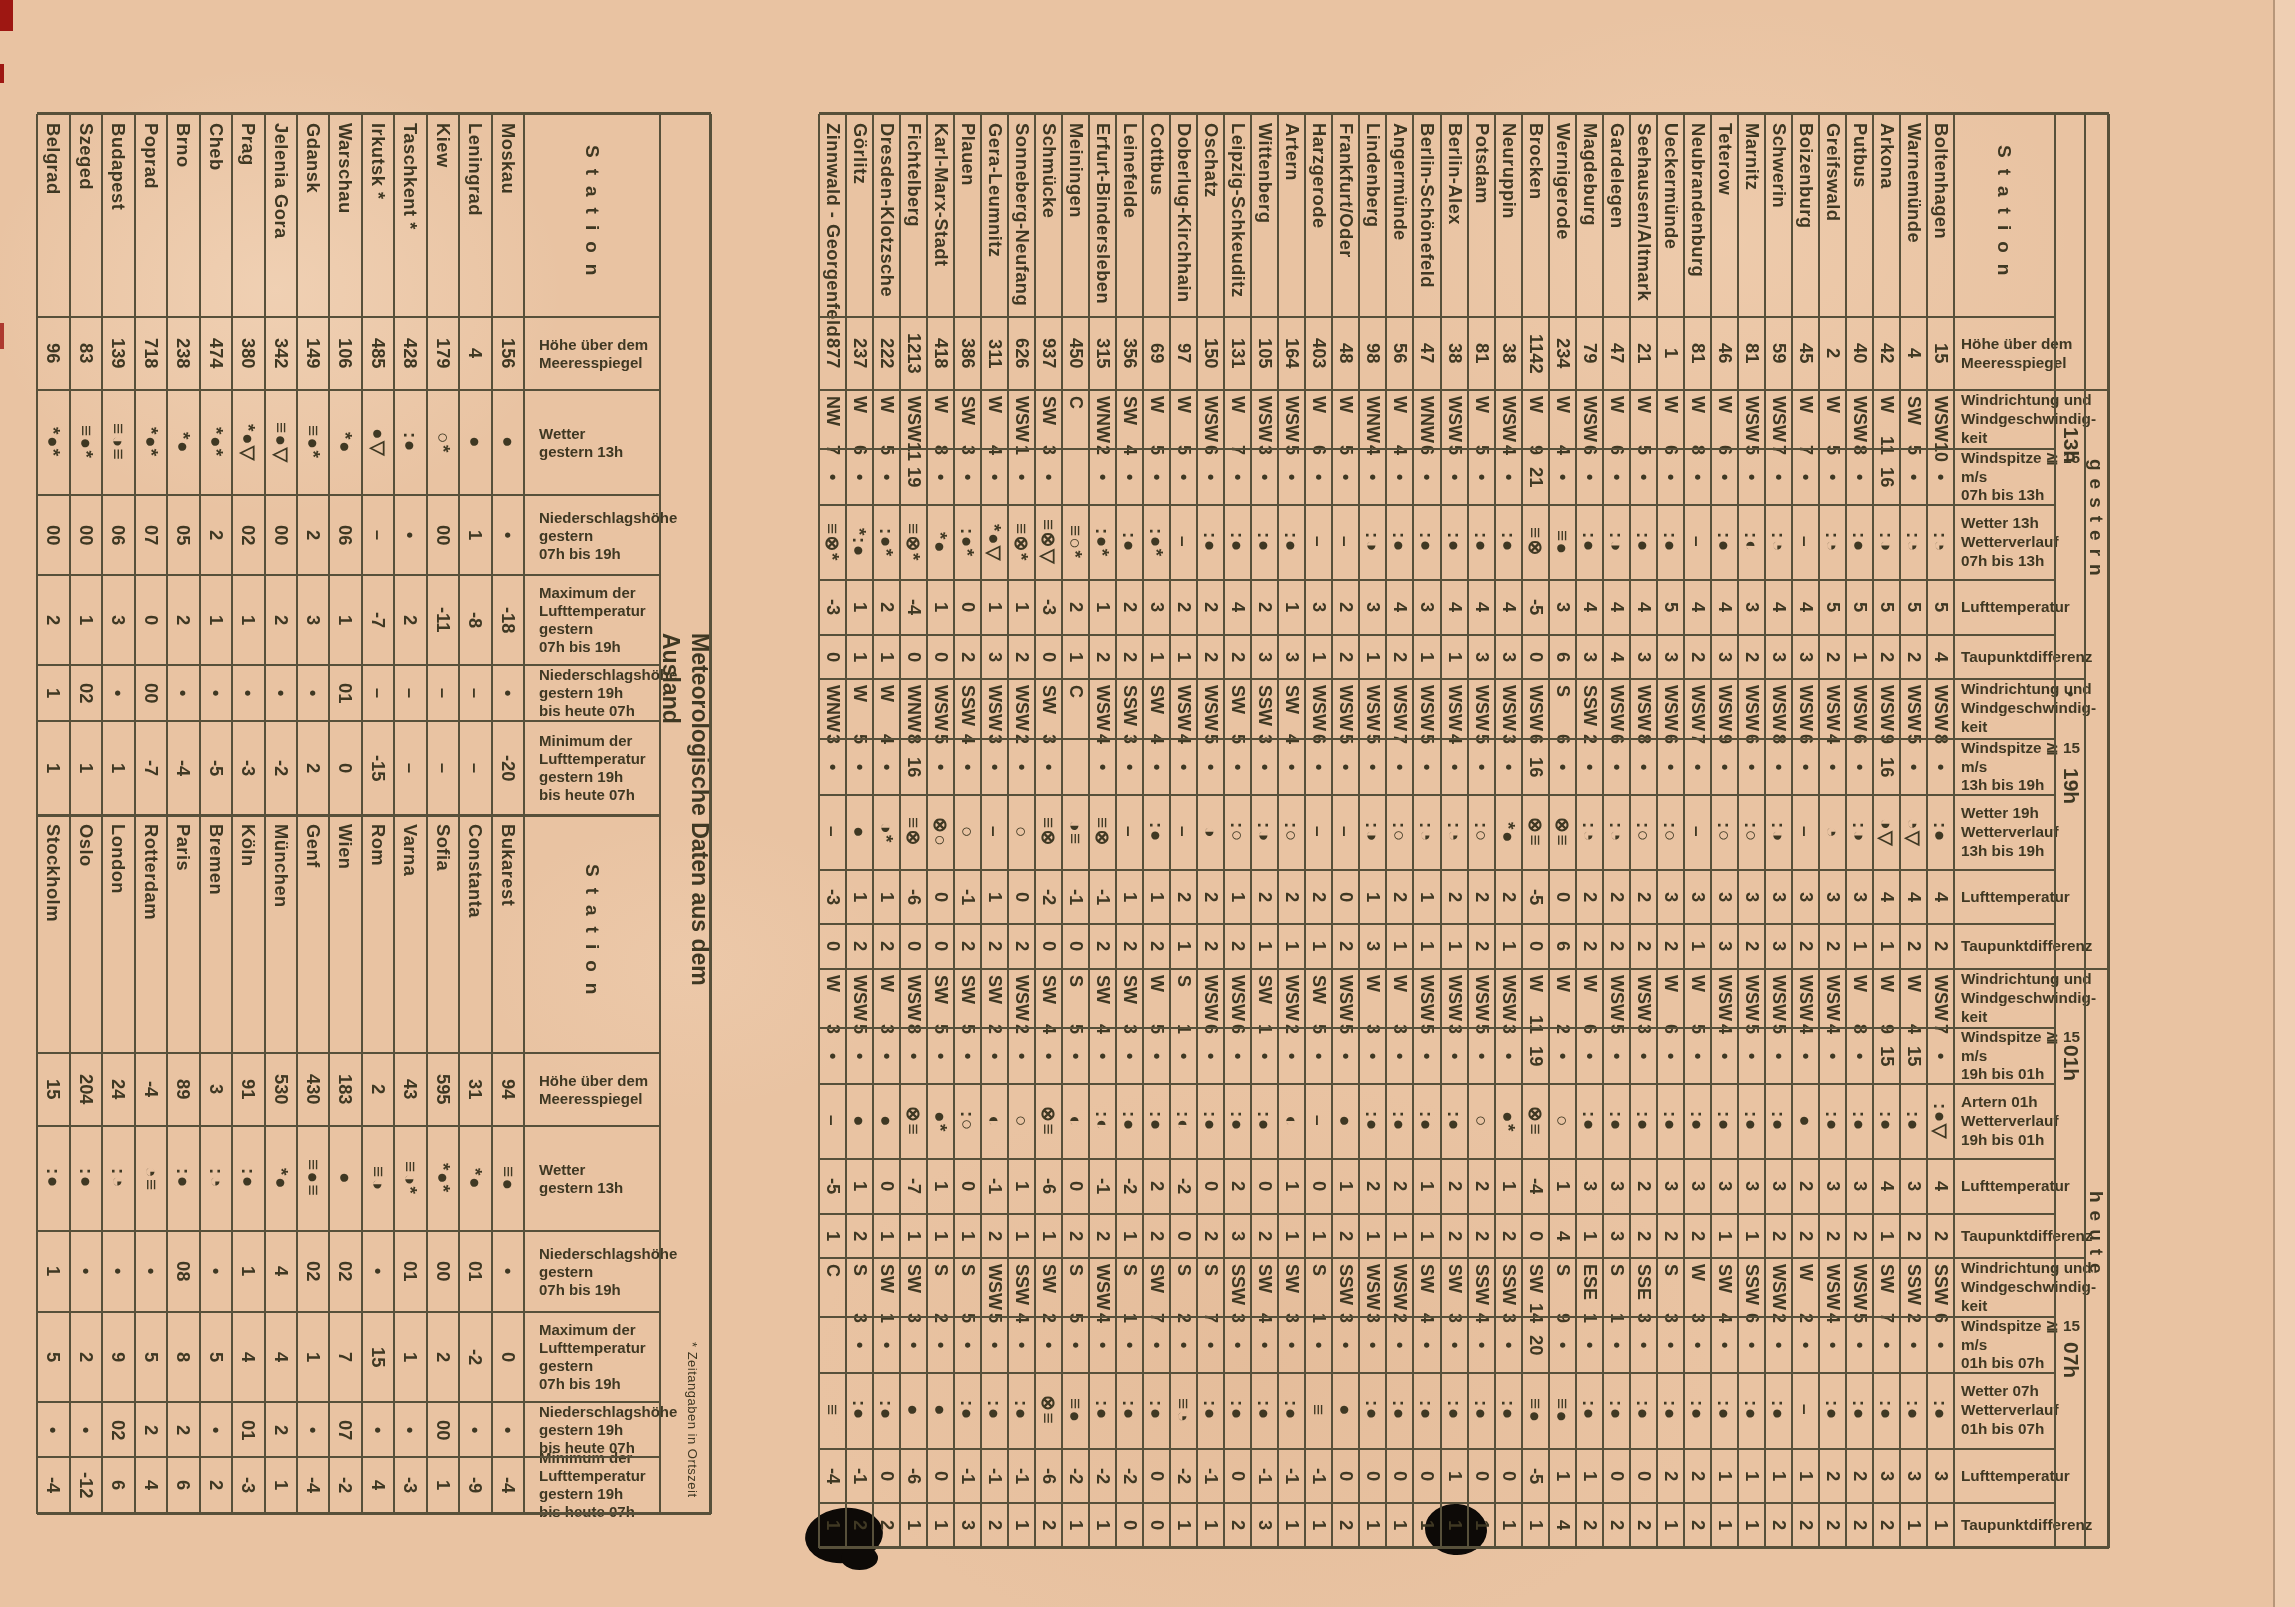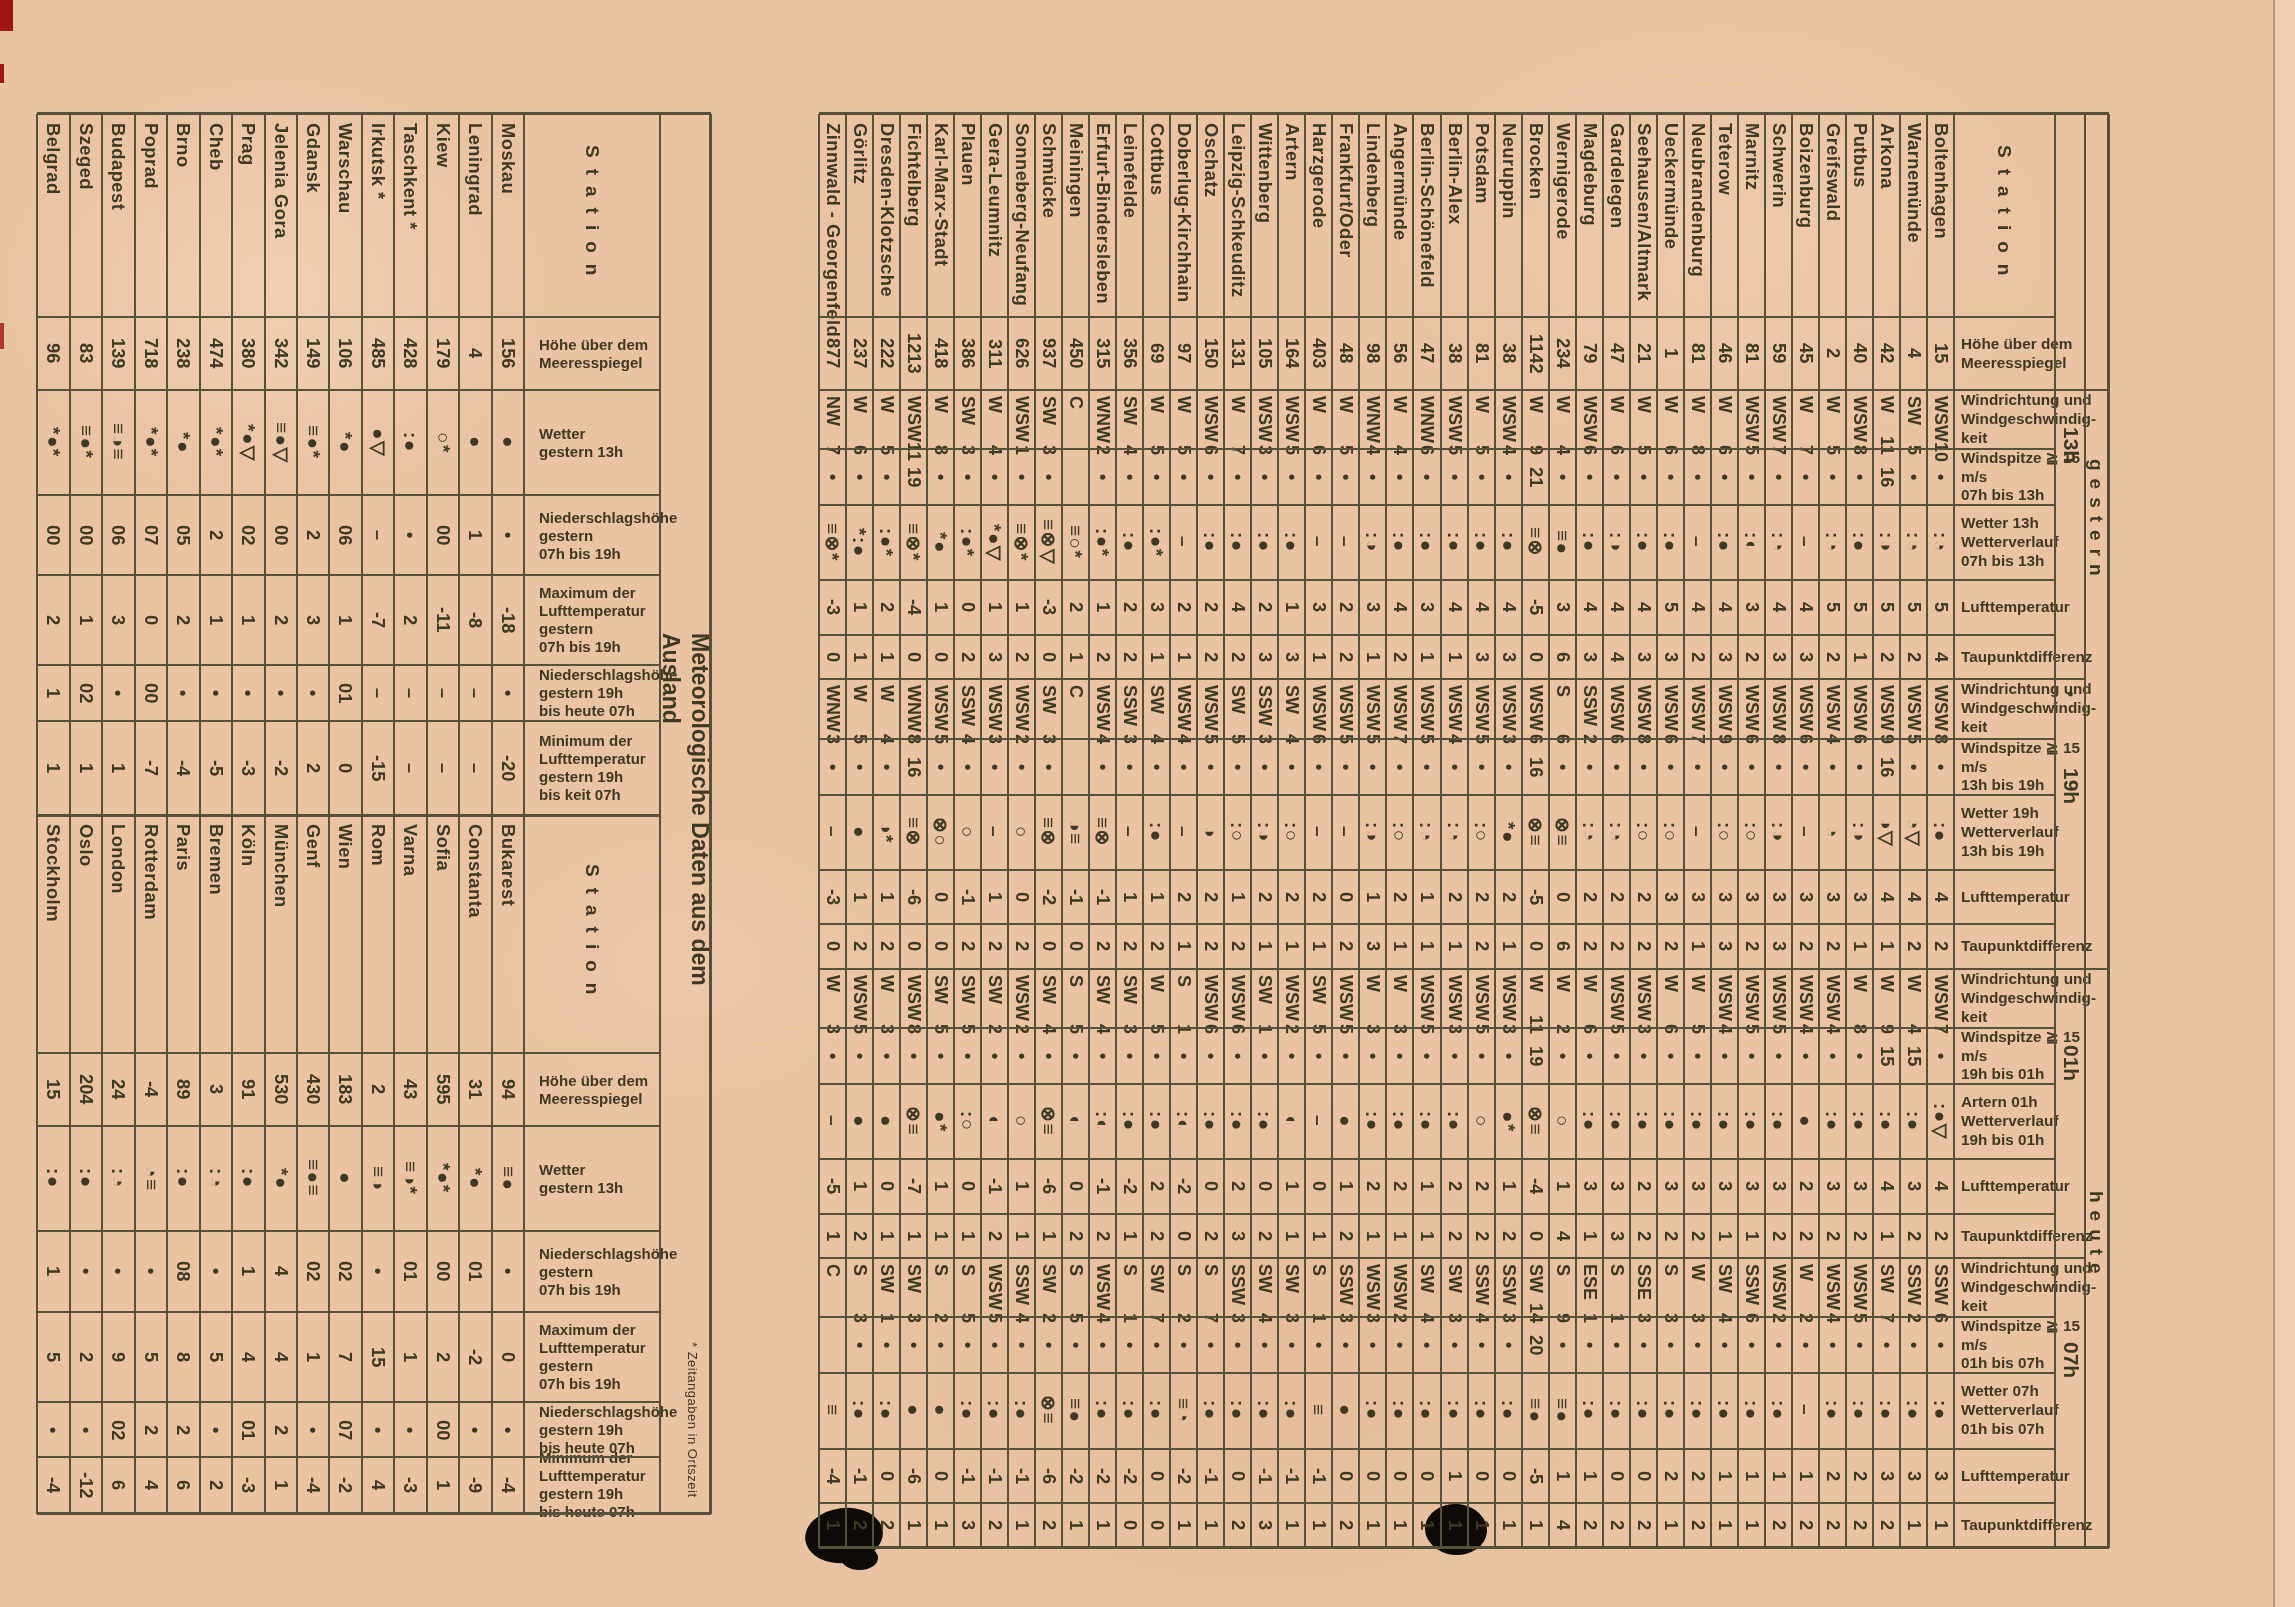--- a/index.html
+++ b/index.html
@@ -120,21 +120,21 @@
   <div class="hd hdf" style="left:532px;top:575px;width:129px;height:90px">Maximum der
 Lufttemperatur
 gestern
 07h bis 19h</div>
   <div class="hd hdf" style="left:532px;top:665px;width:129px;height:56px">Niederschlagshöhe
 gestern 19h
 bis heute 07h</div>
   <div class="hd hdf" style="left:532px;top:721px;width:129px;height:94px">Minimum der
 Lufttemperatur
 gestern 19h
-bis keit 07h</div>
+bis heute 07h</div>
 
   <div class="hd v stlbl" style="left:524px;top:821px;width:136px;height:228px">Station</div>
   <div class="hd hdf" style="left:532px;top:1053px;width:129px;height:73px">Höhe über dem
 Meeresspiegel</div>
   <div class="hd hdf" style="left:532px;top:1126px;width:129px;height:105px">Wetter
 gestern 13h</div>
   <div class="hd hdf" style="left:532px;top:1231px;width:129px;height:81px">Niederschlagshöhe
 gestern
 07h bis 19h</div>
   <div class="hd hdf" style="left:532px;top:1312px;width:129px;height:90px">Maximum der

